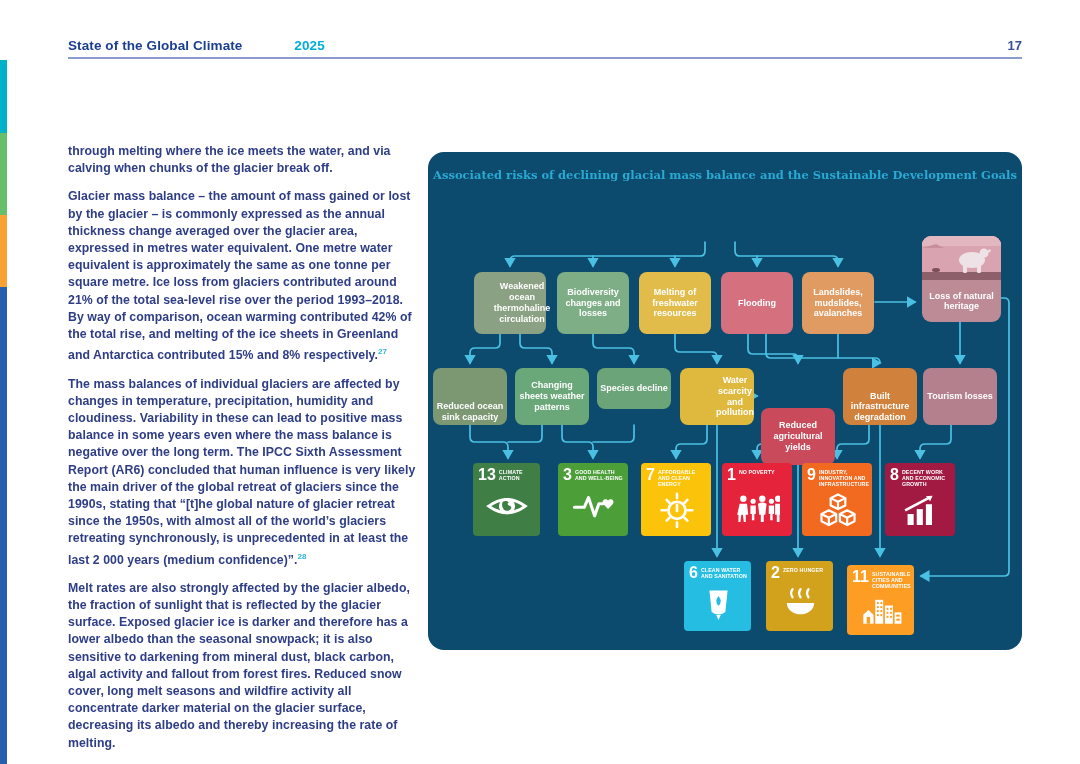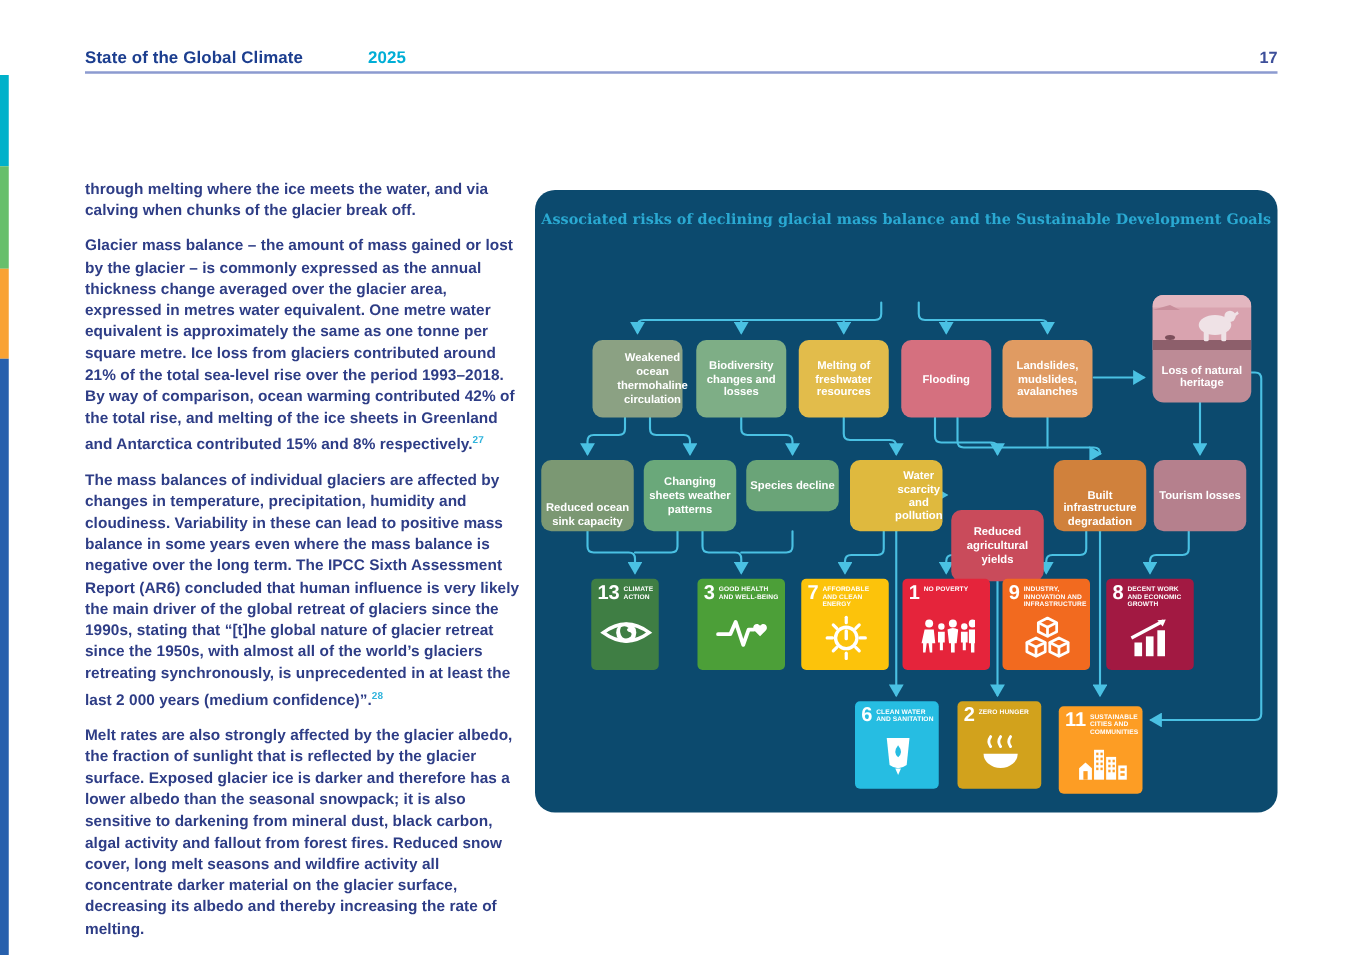--- a/index.html
+++ b/index.html
@@ -187,21 +187,21 @@
         <span>Reduced agricultural yields</span>
       </div>
       <div class="node" style="left: 415px; top: 216px; width: 74px; height: 57px; background: rgb(208, 129, 60); align-items: flex-end;">
         <span>Built infrastructure degradation</span>
       </div>
       <div class="node" style="left: 495px; top: 216px; width: 74px; height: 57px; background: rgb(181, 128, 141);">
         <span>Tourism losses</span>
       </div>
     </div>
   <div id="sdg1">
-      <div class="sdg" style="left: 45px; top: 311px; width: 54px; height: 73px; background: rgb(63, 126, 68);">
+      <div class="sdg" style="left: 45px; top: 311px; width: 67px; height: 73px; background: rgb(63, 126, 68);">
         <div class="sdg-head">
           <div class="sdg-num">13</div>
           <div class="sdg-label">Climate action</div>
         </div>
         <div class="sdg-icon">
           <svg viewBox="0 0 36 30" width="44" height="36.666666666666664">
             <path d="M3,14 Q18,3 33,14 Q18,25 3,14 Z" fill="none" stroke="#fff" stroke-width="2.4"></path>
    <circle cx="18" cy="14" r="6.6" fill="#fff"></circle>
    <path d="M14.5,10.5 q3,-1.5 5,.5 q-2,1 0,2.5 q3,.5 1.5,3 q-3,2.5 -5.5,.5 q-2.5,-3 -1,-6.5" fill="#3F7E44"></path>
           </svg>

